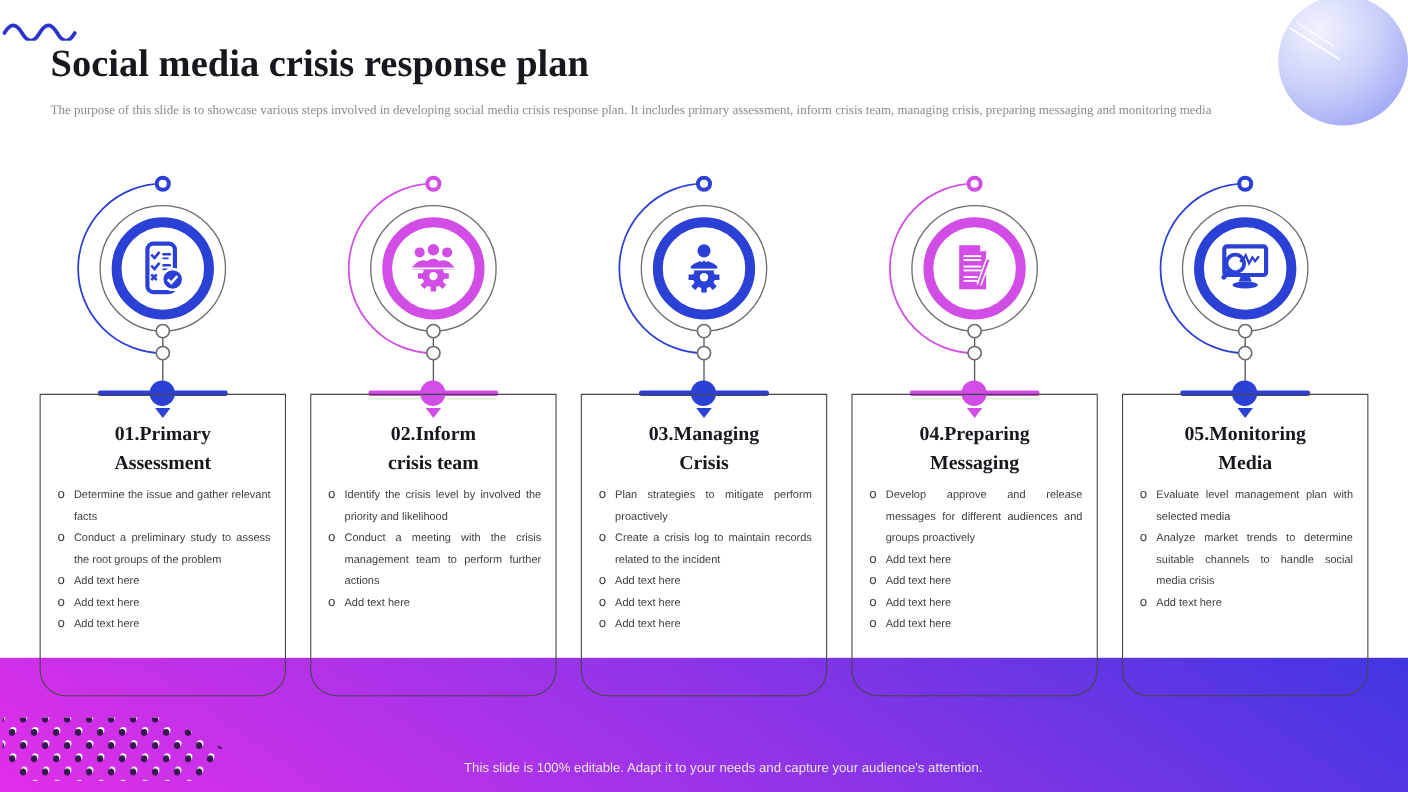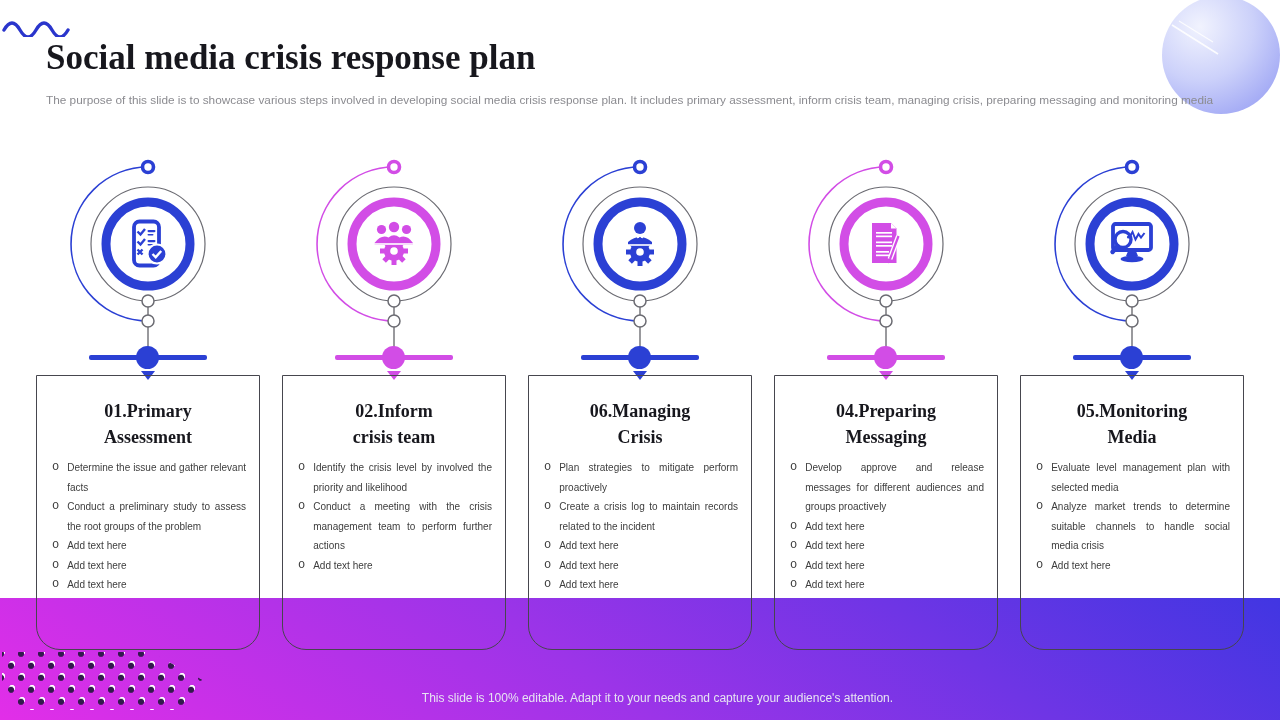--- a/index.html
+++ b/index.html
@@ -6,21 +6,21 @@
   .slide{position:relative;width:1280px;height:720px;overflow:hidden;background:#ffffff;
          font-family:"Liberation Sans",sans-serif;padding-left:35px;}
   
   .squiggle{position:absolute;left:2px;top:11px;z-index:2;}
   .sphere{position:absolute;left:1162px;top:-4px;width:118px;height:118px;border-radius:50%;
           background:radial-gradient(circle at 32% 26%, var(--sl) 0%, #ccd1fa 45%, var(--sd) 100%);z-index:0;}
   .sphere svg{position:absolute;left:0;top:0;}
   .page-title{position:absolute;left:46px;top:38px;margin:0;z-index:1;
               font-family:"Liberation Serif",serif;font-weight:700;font-size:35px;color:var(--tt);}
   .subtitle{position:absolute;left:46px;top:93px;margin:0;width:1210px;z-index:1;
-            font-size:11.8px;color:var(--st);}
+            font-size:11.8px;color:var(--st);font-family:Liberation Serif, serif;}
   
   .band{position:absolute;left:0;top:598px;width:1280px;height:122px;z-index:1;
         background:linear-gradient(35deg, var(--g1) 0%, var(--g2) 45%, var(--g3) 100%);}
   .dots{position:absolute;left:2px;top:652px;width:200px;height:58px;z-index:3;
         background-image:
           radial-gradient(circle, #33194d 2.8px, transparent 3.3px),
           radial-gradient(circle, #33194d 2.8px, transparent 3.3px),
           radial-gradient(circle, #ffffff 2.8px, transparent 3.3px),
           radial-gradient(circle, #ffffff 2.8px, transparent 3.3px);
         background-size:20px 24px;
@@ -31,21 +31,21 @@
   
   .col{position:absolute;top:0;width:246px;height:720px;z-index:2;}
   .accent-blue{--accent:var(--blue);}
   .accent-pink{--accent:var(--pink);}
   .ring-graphic{position:absolute;left:28px;top:156px;color:var(--accent);}
   .orn-bar{position:absolute;left:64px;top:355px;width:118px;height:5px;background:var(--accent);border-radius:2px;}
   .orn-dot{position:absolute;left:111px;top:346px;width:23px;height:23px;border-radius:50%;background:var(--accent);}
   .orn-tri{position:absolute;left:116px;top:371px;width:0;height:0;
            border-left:7px solid transparent;border-right:7px solid transparent;
            border-top:9px solid var(--accent);}
-  .card{position:absolute;left:11px;top:375px;width:224px;height:275px;box-sizing:border-box;
+  .card{position:absolute;left:11px;top:358px;width:224px;height:275px;box-sizing:border-box;
         border:1px solid #46464e;border-radius:0 0 24px 24px;background:transparent;
         padding:22px 13px 0 13px;}
   .card h2{margin:0;text-align:center;white-space:pre-line;
            font-family:"Liberation Serif",serif;font-weight:700;font-size:18px;line-height:26px;color:var(--tt);}
   .card ul{list-style:none;margin:8px 0 0 0;padding:0;}
   .card li{display:flex;gap:8px;margin:0 0 0 2px;}
   .blt{flex:0 0 auto;font-family:"Liberation Mono",monospace;font-size:12px;line-height:19.5px;color:#3a3a3a;}
   .blt-text{flex:1 1 auto;font-size:10px;line-height:19.5px;color:var(--bt);text-align:justify;}
 </style>
 </head>
@@ -206,21 +206,21 @@
           <rect x="-20" y="-7.8" width="40" height="1.6" fill="#fff"></rect>
         </g>
       </g>
       <circle cx="95" cy="145" r="6" fill="#fff" stroke="#6b6b72" stroke-width="1.5"></circle>
       <circle cx="95" cy="165" r="6" fill="#fff" stroke="#6b6b72" stroke-width="1.5"></circle>
     </svg>
     <div class="orn-bar"></div>
     <div class="orn-dot"></div>
     <div class="orn-tri"></div>
     <div class="card">
-      <h2>06.Managing
+      <h2>03.Managing
 Crisis</h2>
       <ul>
           <li>
             <span class="blt">o</span>
             <span class="blt-text">Plan strategies to mitigate perform proactively</span>
           </li>
           <li>
             <span class="blt">o</span>
             <span class="blt-text">Create a crisis log to maintain records related to the incident</span>
           </li>

